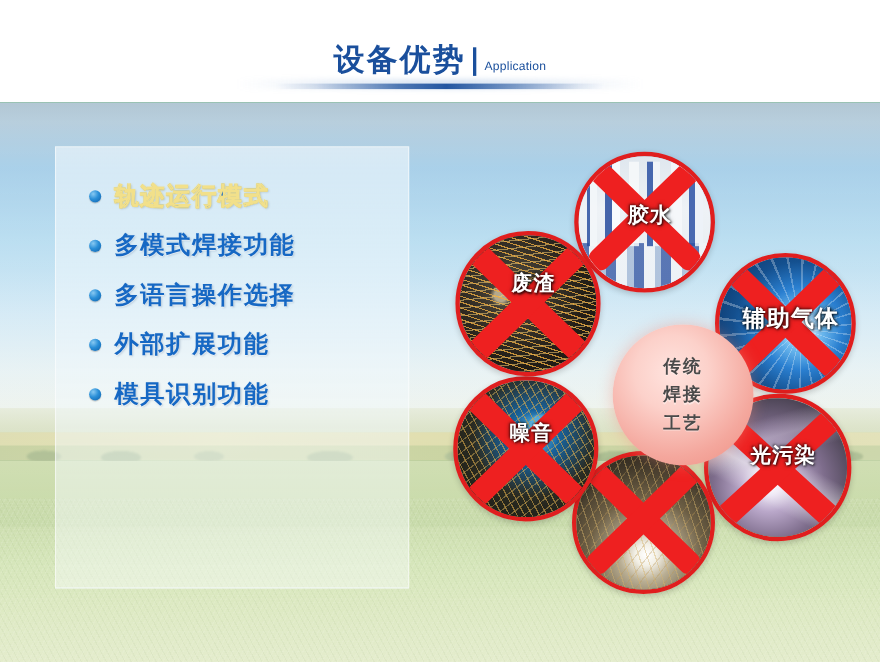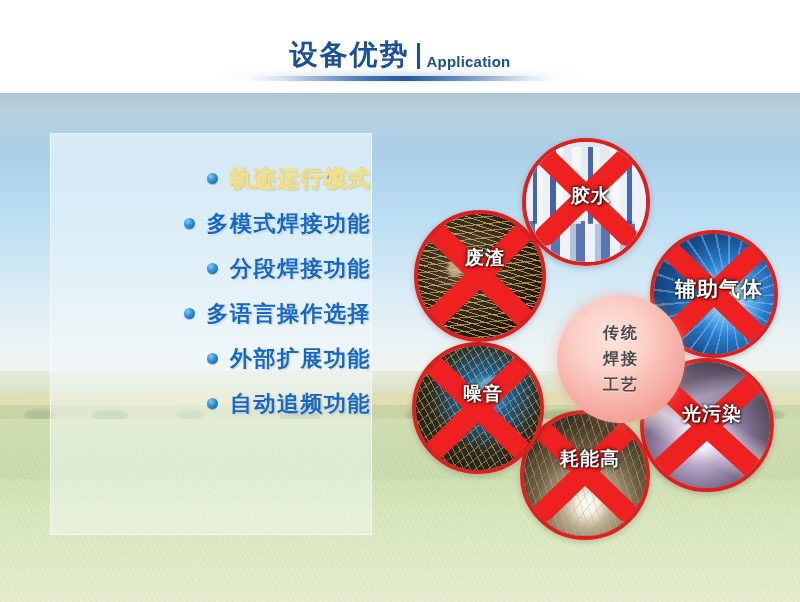--- a/index.html
+++ b/index.html
@@ -22,21 +22,21 @@
   #title-cn{
     font-family:"DejaVu Sans","Liberation Sans",sans-serif;
     font-size:28px;font-weight:bold;color:#1a4f9c;
     letter-spacing:2px;line-height:30px;
     text-shadow:0 1px 0 rgba(255,255,255,.9);
   }
   #title-sep{
     width:3px;height:26px;background:#1a4f9c;margin:0 7px 1px 7px;
   }
   #title-en{
-    font-size:15px;font-weight:bold;color:#1a4f9c;
+    font-size:11px;font-weight:normal;color:#1a4f9c;
     letter-spacing:.2px;line-height:13px;padding-bottom:2px;
   }
   #title-underline{
     position:absolute;left:250px;top:76px;width:300px;height:5px;
     background:linear-gradient(to right,
       rgba(26,79,156,0) 0%,
       rgba(26,79,156,.15) 12%,
       rgba(26,79,156,.75) 38%,
       rgba(26,79,156,.95) 52%,
       rgba(26,79,156,.55) 72%,
@@ -111,21 +111,21 @@
     position:absolute;left:50px;top:133px;width:322px;height:402px;
     background:linear-gradient(to bottom, rgba(236,246,252,.68) 0%, rgba(240,248,252,.52) 45%, rgba(248,252,250,.46) 100%);
     border:1px solid rgba(255,255,255,.55);
     z-index:20;
     box-sizing:border-box;
   }
   #feature-list{
     list-style:none;margin:0;padding:22px 0 0 0;
   }
   .feature-item{
-    display:flex;align-items:center;height:45px;padding-left:30px;justify-content:flex-end;
+    display:flex;align-items:center;height:45px;padding-left:30px;
   }
   .bullet{
     width:11px;height:11px;border-radius:50%;flex:0 0 11px;margin-right:12px;
     background:radial-gradient(circle at 34% 30%, #87c9f2 0%, #2a8fd8 45%, #0d5ea8 100%);
     box-shadow:0 1px 1px rgba(0,0,0,.22);
   }
   .feature-text{
     font-family:"DejaVu Sans","Liberation Sans",sans-serif;
     font-size:22px;font-weight:bold;color:#1668c4;
     letter-spacing:1.5px;white-space:nowrap;line-height:26px;
@@ -298,39 +298,35 @@
         <span class="bullet"></span>
         <span class="feature-text">轨迹运行模式</span>
       </li>
 
 
       <li class="feature-item">
         <span class="bullet"></span>
         <span class="feature-text">多模式焊接功能</span>
       </li>
 
+
       <li class="feature-item">
         <span class="bullet"></span>
-        <span class="feature-text">分段焊接功能</span>
-      </li>
+        <span class="feature-text">多语言操作选择</span>
+      </li>
+
 
       <li class="feature-item">
         <span class="bullet"></span>
-        <span class="feature-text">多语言操作选择</span>
-      </li>
-
+        <span class="feature-text">外部扩展功能</span>
+      </li>
 
       <li class="feature-item">
         <span class="bullet"></span>
-        <span class="feature-text">外部扩展功能</span>
-      </li>
-
-      <li class="feature-item">
-        <span class="bullet"></span>
-        <span class="feature-text">自动追频功能</span>
+        <span class="feature-text">模具识别功能</span>
       </li>
 
     </ul>
   </div>
 
   <div id="diagram">
 
     <div class="node" style="left:122px;top:18px;width:128px;height:128px;">
       <div class="photo ph-glue"></div>
       <svg class="xmark" viewBox="0 0 100 100">
@@ -357,21 +353,20 @@
       </svg>
       <div class="nlabel" style="top:31%;">光污染</div>
     </div>
 
     <div class="node" style="left:120px;top:290px;width:130px;height:130px;">
       <div class="photo ph-energy"></div>
       <svg class="xmark" viewBox="0 0 100 100">
         <path d="M16 14 L84 80" stroke="#ee2020" stroke-width="17" stroke-linecap="round" fill="none"></path>
         <path d="M84 14 L16 80" stroke="#ee2020" stroke-width="17" stroke-linecap="round" fill="none"></path>
       </svg>
-      <div class="nlabel" style="top:26%;">耗能高</div>
     </div>
 
     <div class="node" style="left:12px;top:222px;width:132px;height:132px;">
       <div class="photo ph-noise"></div>
       <svg class="xmark" viewBox="0 0 100 100">
         <path d="M15 16 L85 84" stroke="#ee2020" stroke-width="17" stroke-linecap="round" fill="none"></path>
         <path d="M85 16 L15 84" stroke="#ee2020" stroke-width="17" stroke-linecap="round" fill="none"></path>
       </svg>
       <div class="nlabel" style="top:28%;">噪音</div>
     </div>

